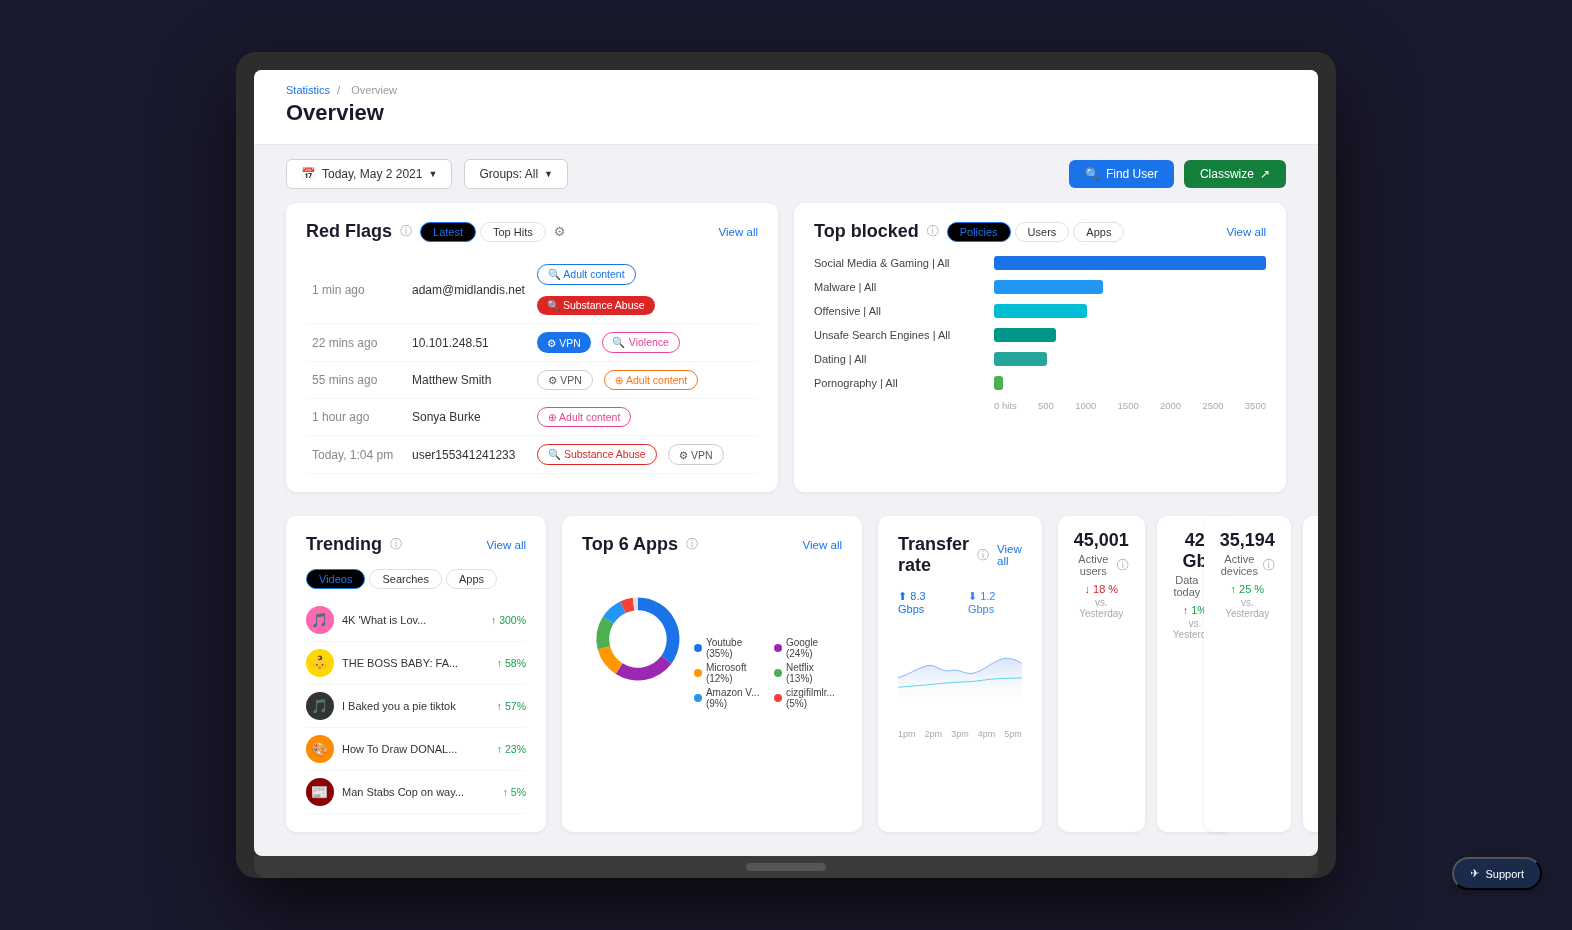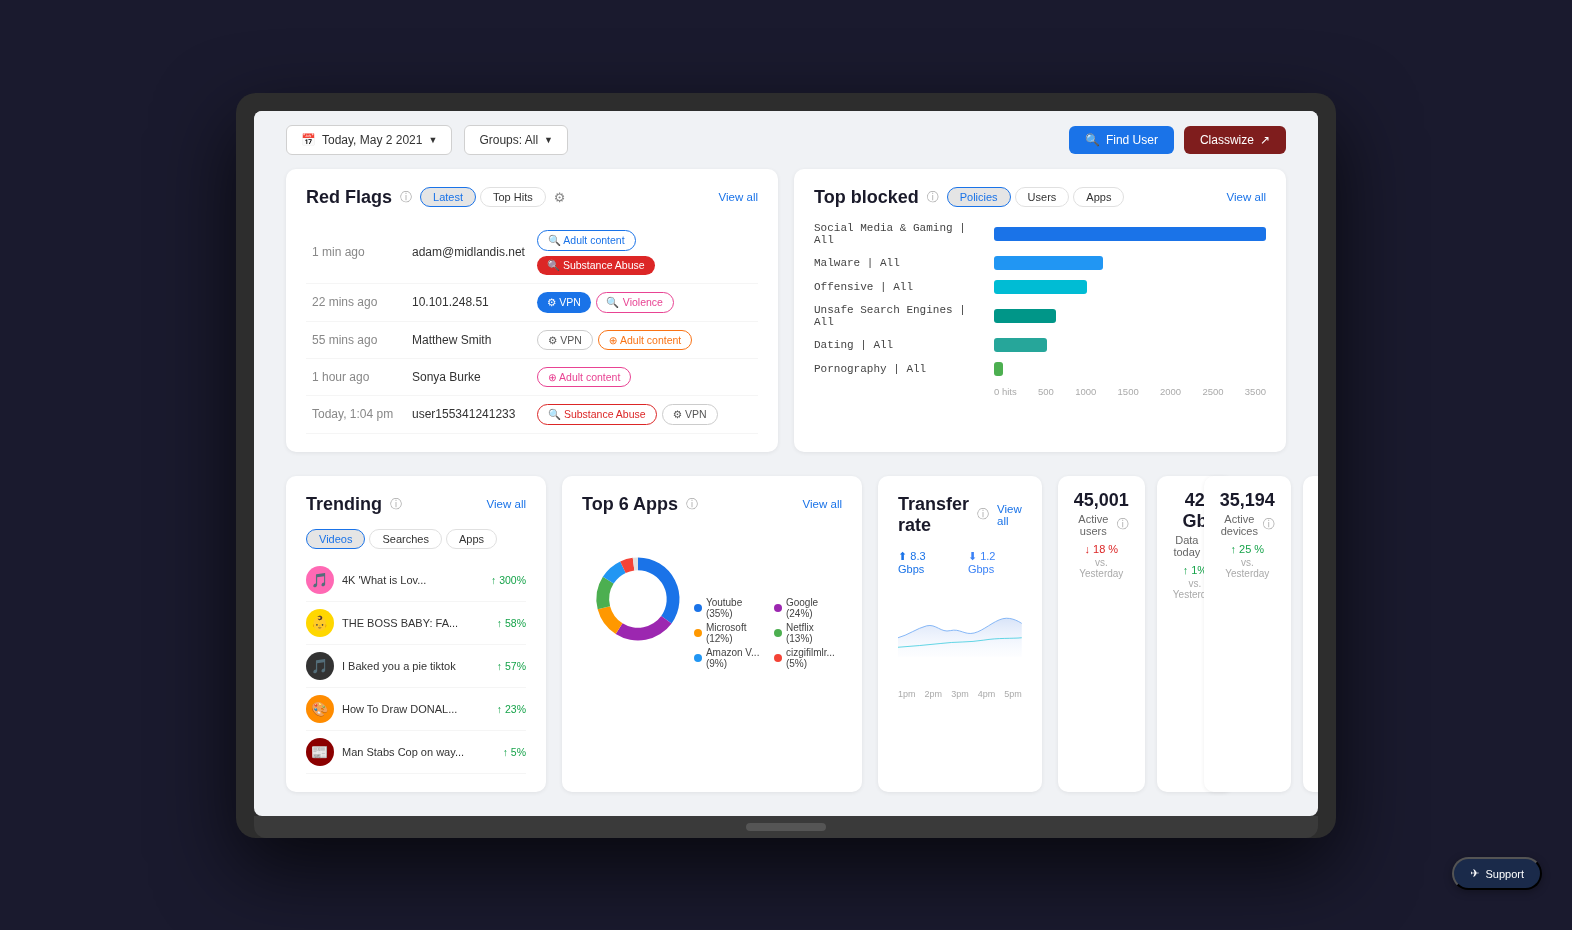--- a/index.html
+++ b/index.html
@@ -91,21 +91,21 @@
       border: none;
       border-radius: 6px;
       padding: 7px 16px;
       font-size: 12px;
       cursor: pointer;
       display: flex;
       align-items: center;
       gap: 6px;
     }
     .btn-external {
-      background: #7f1d1d;
+      background: #15803d;
       color: #fff;
       border: none;
       border-radius: 6px;
       padding: 4px 16px;
       font-size: 12px;
       cursor: pointer;
       display: flex;
       align-items: center;
       gap: 6px;
     }
@@ -152,61 +152,61 @@
     .tab-btn {
       border: 1px solid #e0e0e0;
       background: #fff;
       border-radius: 20px;
       padding: 3px 12px;
       font-size: 11px;
       cursor: pointer;
       color: #333;
     }
     .tab-btn.active {
-      background: #e5e5e5;
+      background: #000000;
       border-color: #1a73e8;
       color: #1a73e8;
     }
     .info-icon {
       color: #aaa;
       font-size: 12px;
       cursor: help;
     }
     .gear-icon {
       color: #888;
       cursor: pointer;
       font-size: 13px;
     }
     
     .rf-table { width: 100%; border-collapse: collapse; }
     .rf-table tr { border-bottom: 1px solid #f5f5f5; }
     .rf-table td { padding: 8px 6px; font-size: 12px; color: #444; }
     .rf-table td:first-child { color: #888; width: 100px; }
     .rf-table td:nth-child(2) { color: #333; font-weight: 500; }
-    .tag-group { display: flex; gap: 5px; flex-wrap: wrap; }
+    .tag-group { display: flex; gap: 11px; flex-wrap: wrap; }
     .tag {
       display: inline-flex;
       align-items: center;
       gap: 4px;
       border-radius: 20px;
       padding: 3px 10px;
       font-size: 10.5px;
       font-weight: 500;
     }
     .tag-red { background: #dc2626; color: #fff; }
     .tag-red-outline { background: #fff; color: #dc2626; border: 1px solid #dc2626; }
     .tag-blue { background: #1a73e8; color: #fff; }
     .tag-blue-outline { background: #fff; color: #1a73e8; border: 1px solid #1a73e8; }
     .tag-pink-outline { background: #fff; color: #e84393; border: 1px solid #e84393; }
     .tag-orange-outline { background: #fff; color: #f97316; border: 1px solid #f97316; }
     .tag-gray-outline { background: #fff; color: #555; border: 1px solid #ccc; }
     
     .blocked-chart { margin-top: 6px; }
     .blocked-row { display: flex; align-items: center; margin-bottom: 10px; gap: 10px; }
-    .blocked-label { font-size: 11px; color: #444; width: 170px; flex-shrink: 0; font-family: Liberation Mono, monospace; }
+    .blocked-label { font-size: 11px; color: #444; width: 170px; flex-shrink: 0; }
     .blocked-bar-wrap { flex: 1; height: 14px; position: relative; }
     .blocked-bar { height: 14px; border-radius: 3px; }
     .chart-axis { display: flex; justify-content: space-between; padding-left: 180px; font-size: 9.5px; color: #aaa; margin-top: 4px; }
     .bottom-row-main {
       padding: 0 32px 24px;
       display: grid;
       grid-template-columns: 260px 300px 1fr 130px 130px;
       gap: 16px;
     }
     
@@ -254,20 +254,28 @@
     }
     .chevron-down { font-size: 9px; }
   </style>
 </head>
 <body>
 
 <div class="laptop-outer">
   <div class="laptop-screen">
     <div class="app">
 
+      <div class="app-header">
+        <div class="breadcrumb">
+          <a>Statistics</a>
+          <span>/</span>
+          <span>Overview</span>
+        </div>
+        <div class="page-title">Overview</div>
+      </div>
 
       <div class="toolbar">
         <button class="btn-outline">
           <span>📅</span>
           <span>Today, May 2 2021</span>
           <span class="chevron-down">▼</span>
         </button>
         <button class="btn-outline">
           <span>Groups: All</span>
           <span class="chevron-down">▼</span>

